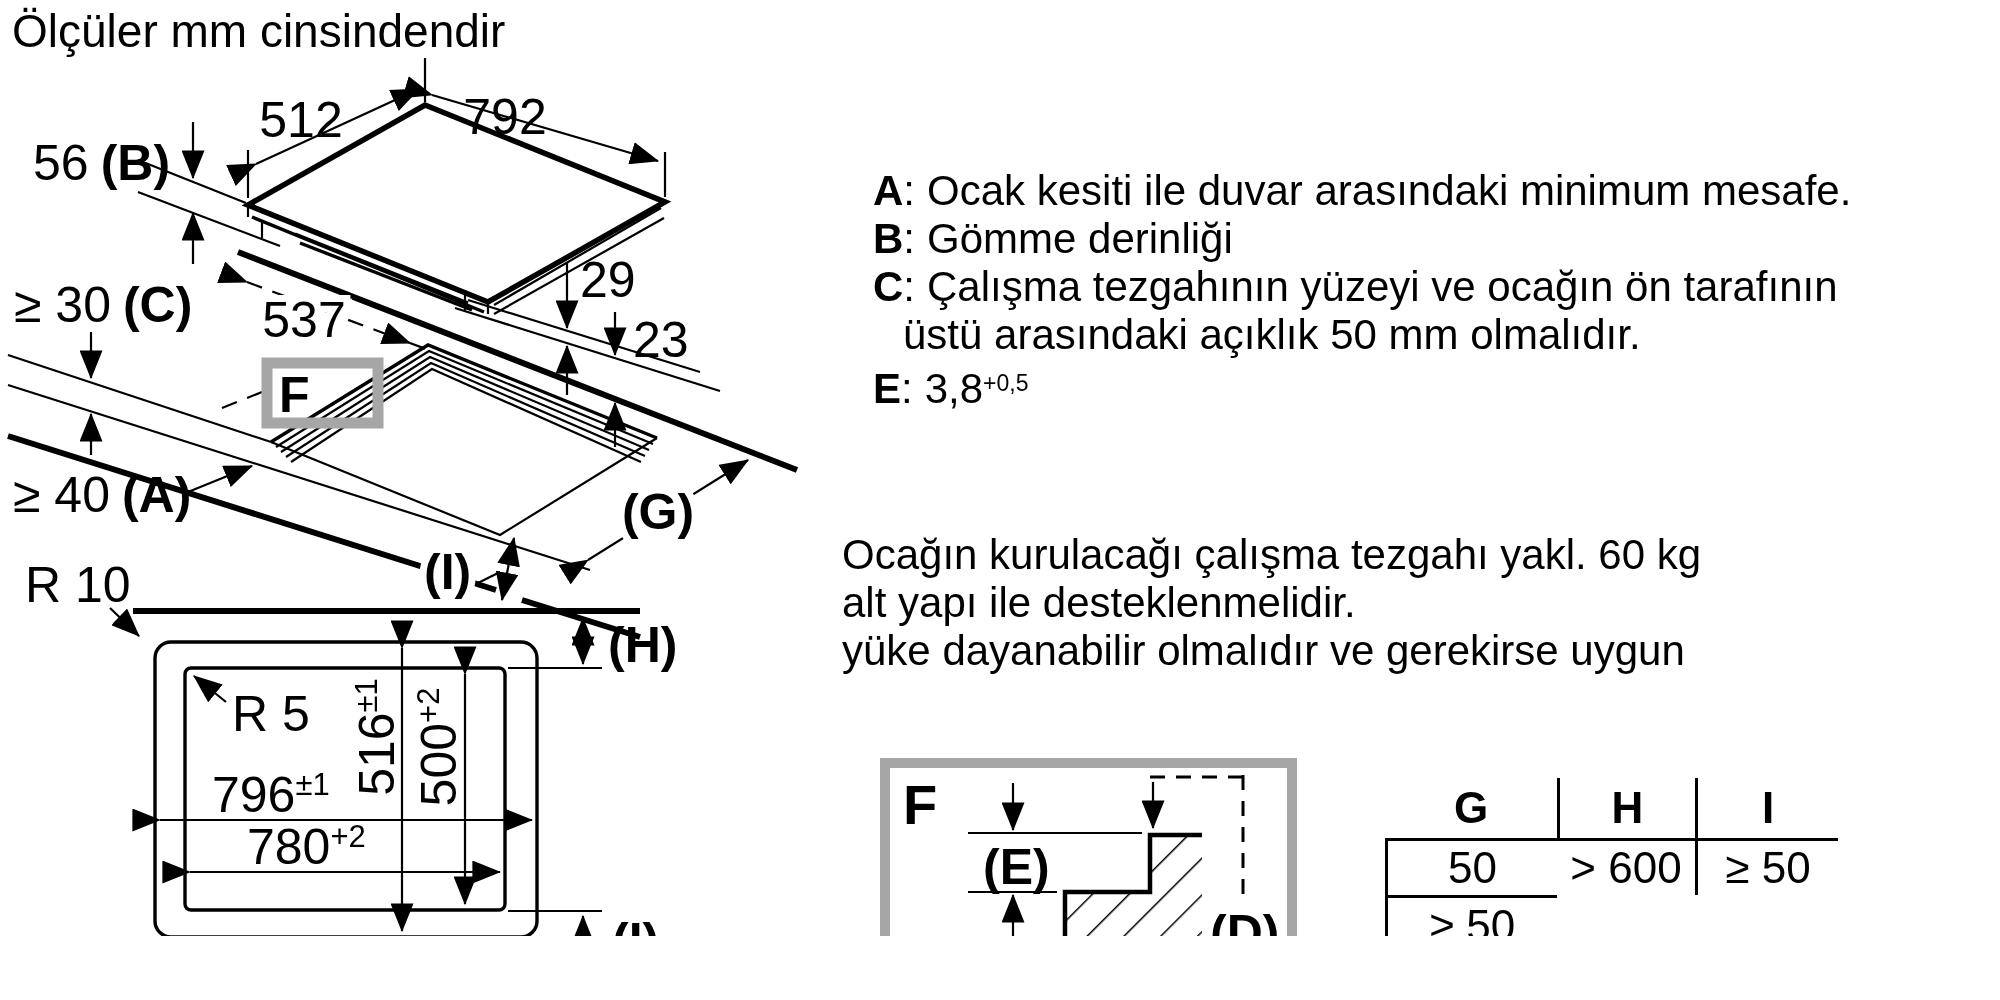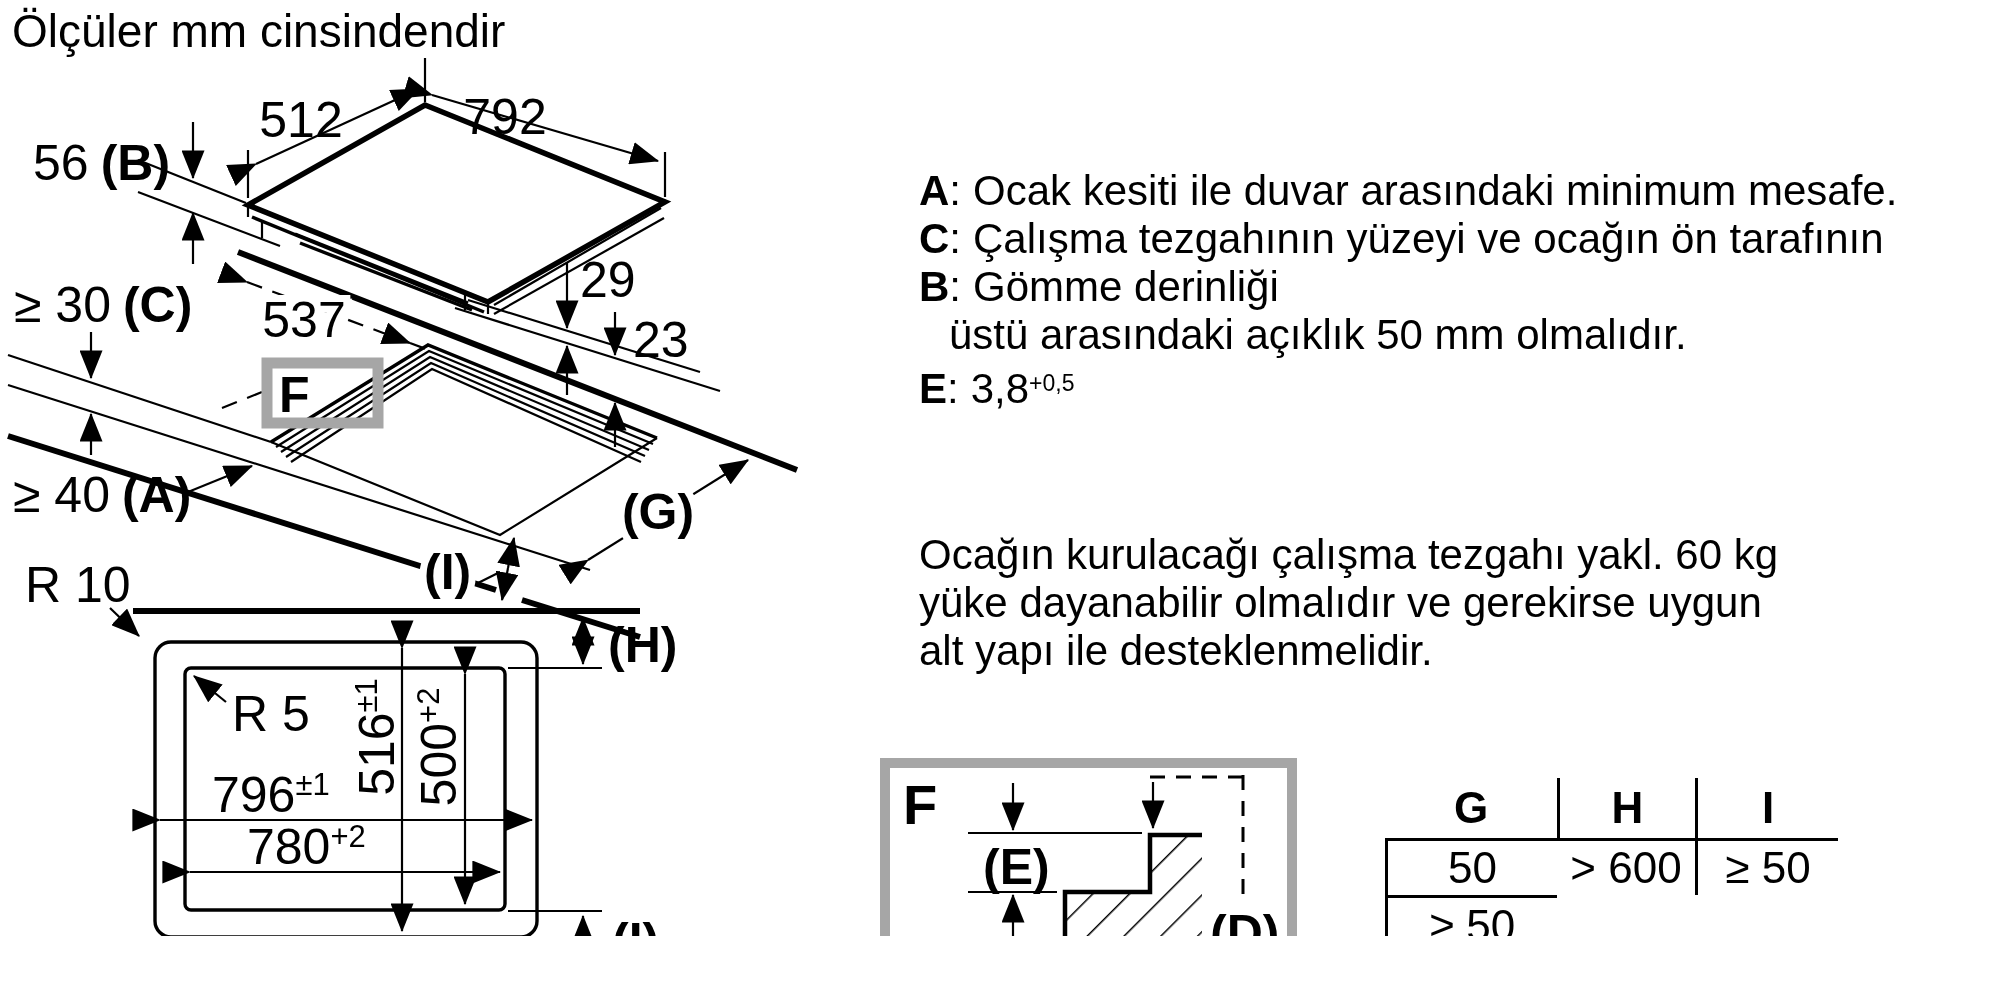--- a/index.html
+++ b/index.html
@@ -13,21 +13,21 @@
   .w5{stroke-width:6;}
   .dash{stroke-dasharray:16 11;}
   .fdash{stroke-dasharray:15 11;stroke-width:3;}
   text{fill:#000;font-family:"Liberation Sans",sans-serif;}
   .lbl{font-size:50px;}
   .b{font-weight:bold;}
   .sup{font-size:31px;}
   .halo{paint-order:stroke;stroke:#fff;stroke-width:14px;}
   .gray{stroke:#a6a6a6;fill:none;}
   
-  .txtcol{position:absolute;font-size:42px;line-height:48px;white-space:nowrap;margin-left:46px;}
+  .txtcol{position:absolute;font-size:42px;line-height:48px;white-space:nowrap;}
   .legrow{height:48px;}
   .indent{padding-left:30px;}
   .key{font-weight:bold;}
   .sep{margin-right:12px;}
   .htmlsup{font-size:23px;vertical-align:12px;}
   
   #spec-table{position:absolute;left:1385px;top:778px;display:grid;
       grid-template-columns:172px 138px 143px;grid-template-rows:60px 57px 58px;}
   #spec-table .cell{display:flex;align-items:center;justify-content:center;
       font-size:44px;box-sizing:border-box;}
@@ -221,30 +221,30 @@
 
       <line class="ln fdash" x1="1243" y1="775" x2="1243" y2="900"></line>
       <line class="ln fdash" x1="1150" y1="777" x2="1243" y2="777"></line>
       <line class="ln w2" x1="1153" y1="782" x2="1153" y2="828" marker-end="url(#ah)"></line>
       <text class="lbl b" x="1210" y="950">(D)</text>
     </g>
   </svg>
 
   <div class="txtcol" style="left:873px;top:167px;">
     <div class="legrow"><span class="key">A</span><span class="sep">:</span><span>Ocak kesiti ile duvar arasındaki minimum mesafe.</span></div>
+    <div class="legrow"><span class="key">B</span><span class="sep">:</span><span>Gömme derinliği</span></div>
     <div class="legrow"><span class="key">C</span><span class="sep">:</span><span>Çalışma tezgahının yüzeyi ve ocağın ön tarafının</span></div>
-    <div class="legrow"><span class="key">B</span><span class="sep">:</span><span>Gömme derinliği</span></div>
     <div class="legrow indent"><span>üstü arasındaki açıklık 50 mm olmalıdır.</span></div>
     <div class="legrow"><span class="key">E</span><span class="sep">:</span><span>3,8</span><span class="htmlsup">+0,5</span></div>
   </div>
 
-  <div class="txtcol" style="left:873px;top:531px;">
+  <div class="txtcol" style="left:842px;top:531px;">
     <div>Ocağın kurulacağı çalışma tezgahı yakl. 60 kg</div>
+    <div>alt yapı ile desteklenmelidir.</div>
     <div>yüke dayanabilir olmalıdır ve gerekirse uygun</div>
-    <div>alt yapı ile desteklenmelidir.</div>
   </div>
 
   <div id="spec-table">
     <div class="cell hd">G</div>
     <div class="cell hd bl">H</div>
     <div class="cell hd bl">I</div>
     <div class="cell bt bl">50</div>
     <div class="cell bt">&gt; 600</div>
     <div class="cell bt bl">≥ 50</div>
     <div class="cell bt bl">≥ 50</div>

